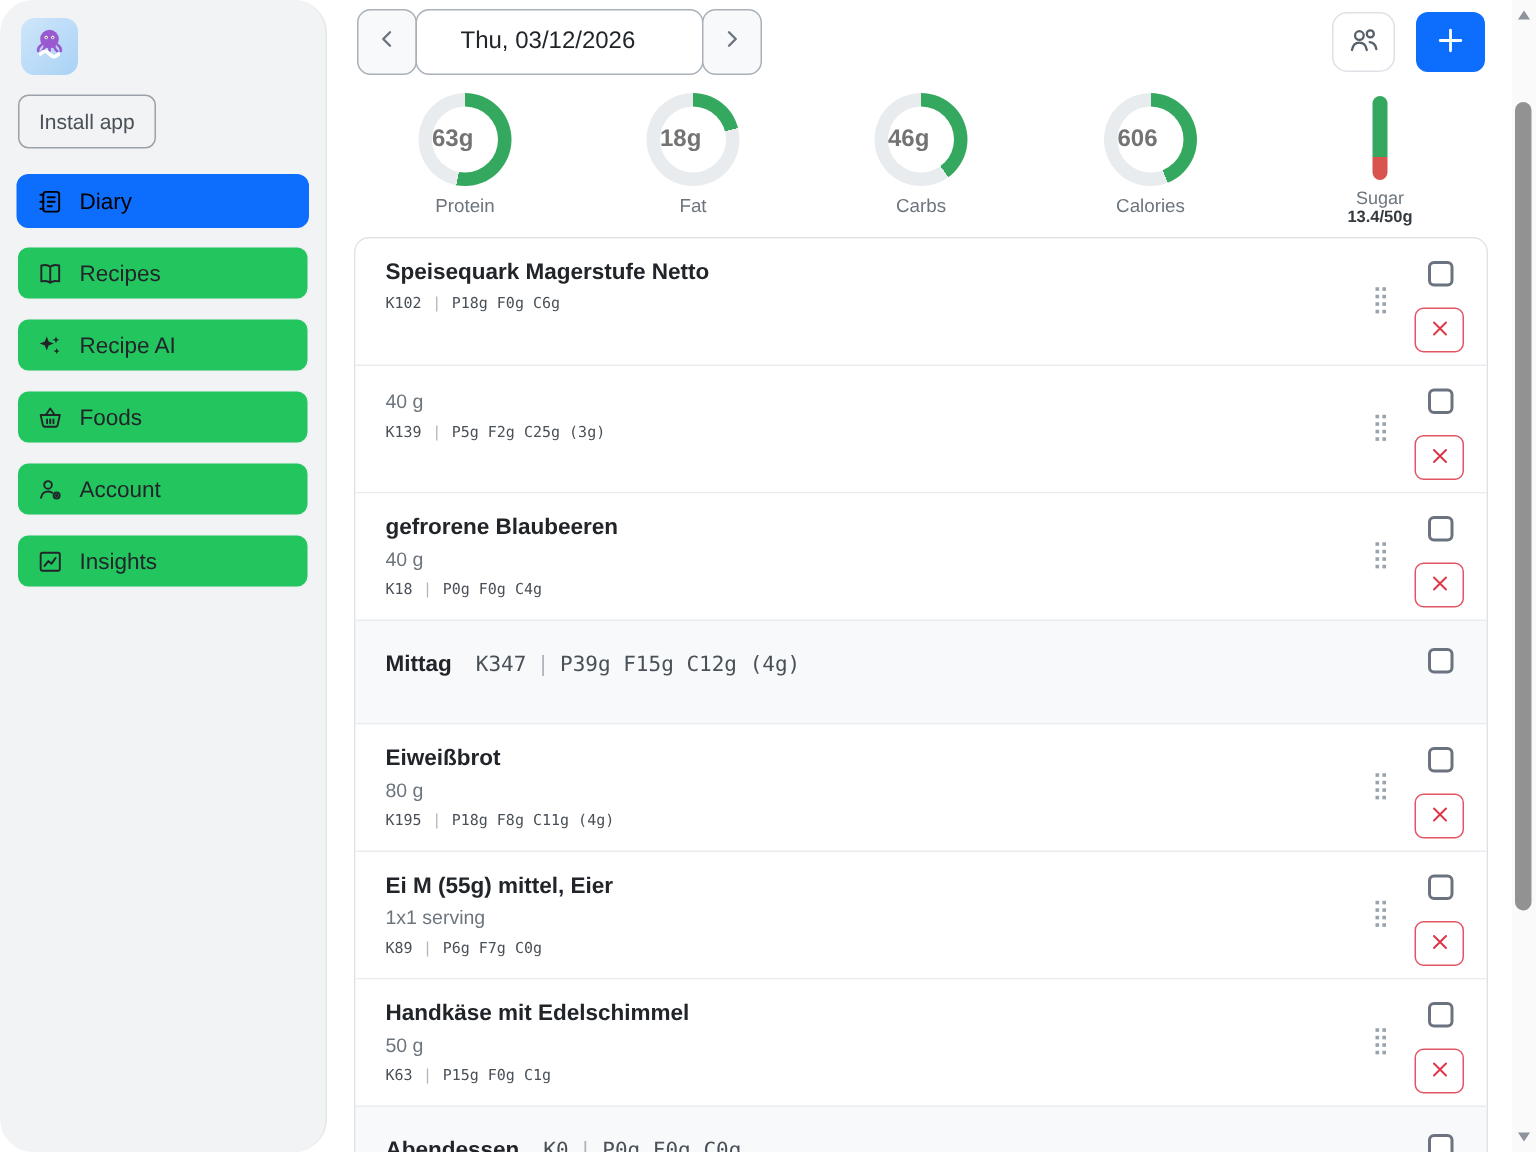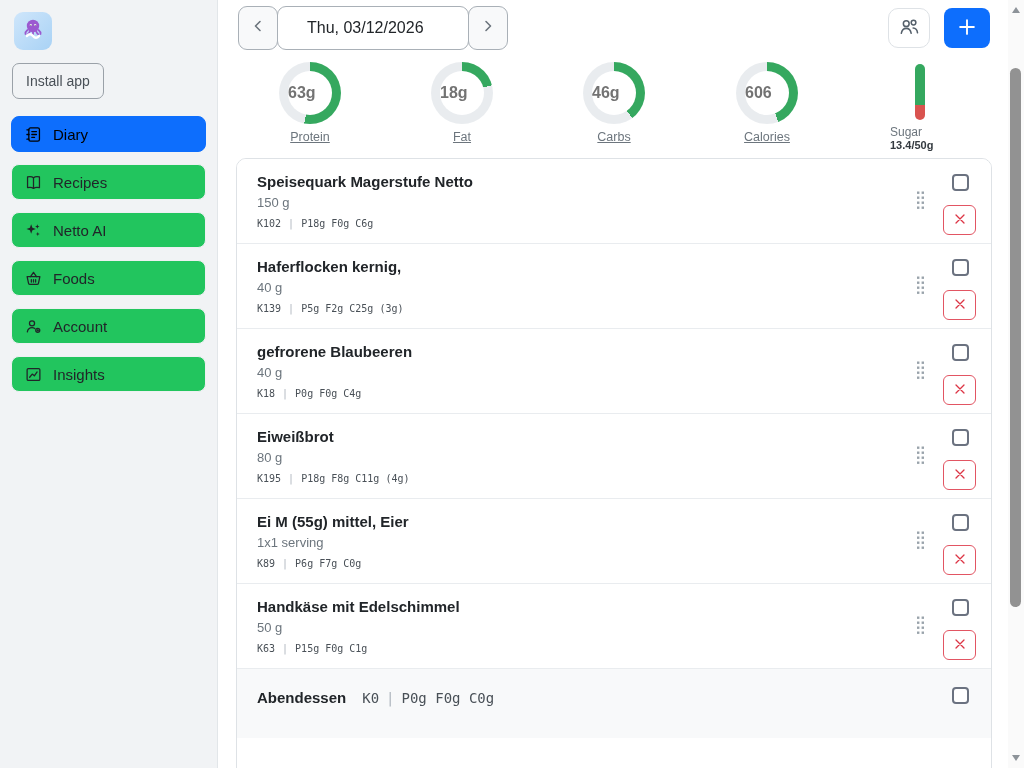--- a/index.html
+++ b/index.html
@@ -5,21 +5,21 @@
   * { margin:0; padding:0; box-sizing:border-box; }
   html,body { width:1024px; height:768px; overflow:hidden; }
   body { font-family:"Liberation Sans","DejaVu Sans",sans-serif; background:#fff; color:#212529; position:relative; }
 
   :root{
     --blue:#0d6efd; --green:#35a85f; --red:#dc3545; --sugar-red:#d9534f;
     --track:#e9ecef; --muted:#6c757d; --border:#dee2e6;
   }
 
   
-  .sidebar{ position:absolute; left:0; top:0; width:218px; height:768px; background:#f1f3f5; border-right:1px solid #e2e6e9; }
+  .sidebar{ position:absolute; left:0; top:0; width:218px; height:768px; background:#f1f3f5; border-right:1px solid #e2e6e9;border-radius:22px; }
   .logo{ position:absolute; left:14px; top:12px; width:38px; height:38px; border-radius:9px;
          background:linear-gradient(135deg,#cfe6fb,#a9d2f5); display:flex; align-items:center; justify-content:center; }
   .install-btn{ position:absolute; left:12px; top:63px; padding:9px 13px; border:1px solid #9aa1a8; border-radius:7px;
                 background:transparent; font-size:14px; color:#495057; cursor:pointer; font-family:inherit; }
   .nav{ position:absolute; left:0; top:116px; width:100%; }
   .nav-item{ display:flex; align-items:center; gap:11px; height:36px; margin:0 11px 12px 11px; padding:0 13px;
              border-radius:8px; background:#22c55e; border:1px solid #eef0f2; font-size:15px; color:#212529; cursor:pointer; }
   .nav-item.active{ background:var(--blue); border-color:var(--blue); color:#000000; }
   .nav-icon{ width:17px; height:17px; display:flex; align-items:center; justify-content:center; flex:0 0 auto; }
   .nav-icon svg{ width:17px; height:17px; }
@@ -41,23 +41,23 @@
   .add-btn{ width:46px; height:40px; border:none; border-radius:8px; background:var(--blue);
             display:flex; align-items:center; justify-content:center; cursor:pointer; }
 
   
   .summary{ position:absolute; left:0; top:62px; width:100%; height:92px; }
   .ring-box{ position:absolute; width:64px; text-align:center; }
   .ring{ width:62px; height:62px; margin:0 auto; border-radius:50%; position:relative;
          background:conic-gradient(var(--green) calc(var(--pct)*1%), var(--track) 0); }
   .ring-hole{ position:absolute; inset:9px; background:#fff; border-radius:50%;
               display:flex; align-items:center; justify-content:flex-start; font-size:16px; font-weight:700; color:#737373; }
-  .ring-label{ margin-top:6px; font-size:12.5px; color:var(--muted); white-space:nowrap;text-decoration:underline; }
-
-  .sugar-box{ position:absolute; left:671px; top:2px; width:60px; text-align:left; }
+  .ring-label{ margin-top:6px; font-size:12.5px; color:var(--muted); white-space:nowrap; }
+
+  .sugar-box{ position:absolute; left:671px; top:2px; width:60px; text-align:center; }
   .sugar-bar{ width:10px; height:56px; margin:0 auto; border-radius:6px; }
   .sugar-label{ margin-top:5px; font-size:12px; color:var(--muted); }
   .sugar-value{ font-size:11px; font-weight:700; color:#343a40; }
 
   
   .food-list{ position:absolute; left:17px; top:158px; width:756px; height:660px;
               border:1px solid var(--border); border-radius:10px; background:#fff; overflow:hidden; }
   .row{ position:relative; border-bottom:1px solid #e9ecef; }
   .row:last-child{ border-bottom:none; }
   .food-row{ height:85px; padding:13px 110px 11px 20px; background:#fff; }
@@ -123,21 +123,21 @@
   </div>
 
   <div class="nav-item">
     <span class="nav-icon">
           <svg viewBox="0 0 16 16" fill="currentColor">
             <path d="M5.8 2.2 7 5.4l3.2 1.2L7 7.8 5.8 11 4.6 7.8 1.4 6.6l3.2-1.2z"></path>
             <path d="M11.6 2.2l.6 1.5 1.5.6-1.5.6-.6 1.5-.6-1.5-1.5-.6 1.5-.6z"></path>
             <path d="M12 9.4l.55 1.35L13.9 11.3l-1.35.55L12 13.2l-.55-1.35-1.35-.55 1.35-.55z"></path>
           </svg>
         </span>
-    <span class="nav-label">Netto AI</span>
+    <span class="nav-label">Recipe AI</span>
   </div>
 
   <div class="nav-item">
     <span class="nav-icon">
           <svg viewBox="0 0 16 16" fill="none" stroke="currentColor" stroke-width="1.2" stroke-linecap="round" stroke-linejoin="round">
             <path d="M2 6.3h12l-1.3 6a1.6 1.6 0 0 1-1.6 1.3H4.9a1.6 1.6 0 0 1-1.6-1.3z"></path>
             <path d="M5.2 6.3 8 2.2l2.8 4.1"></path>
             <path d="M6 9v2.4M8 9v2.4M10 9v2.4"></path>
           </svg>
         </span>
@@ -249,21 +249,20 @@
     <div class="sugar-box">
       <div class="sugar-bar" id="sugar-bar" style="background: linear-gradient(rgb(53, 168, 95) 73%, rgb(217, 83, 79) 73%);"></div>
       <div class="sugar-label">Sugar</div>
       <div class="sugar-value">13.4/50g</div>
     </div>
   </div>
 
   <div class="food-list" id="food-list">
   <div class="row food-row">
     <div class="food-name">Speisequark Magerstufe Netto</div>
-    <div class="food-amount">150 g</div>
     <div class="food-stats">
       <span class="kcal">K102</span><span class="pipe">|</span><span class="macros">P18g F0g C6g</span>
     </div>
     <span class="drag-handle">
       <svg width="9" height="21" viewBox="0 0 9 21">
         <g fill="#9aa3ab">
           <rect x="1" y="1" width="2.4" height="2.4"></rect>
               <rect x="5.6" y="1" width="2.4" height="2.4"></rect>
           <rect x="1" y="6" width="2.4" height="2.4"></rect>
               <rect x="5.6" y="6" width="2.4" height="2.4"></rect>
@@ -278,21 +277,20 @@
     <button class="delete-btn">
       <span>
         <svg width="12" height="12" viewBox="0 0 12 12" stroke="#dc3545" stroke-width="1.3" stroke-linecap="round">
               <path d="M2 2l8 8M10 2l-8 8"></path>
             </svg>
       </span>
     </button>
   </div>
 
   <div class="row food-row">
-    <div class="food-name">Haferflocken kernig,</div>
     <div class="food-amount">40 g</div>
     <div class="food-stats">
       <span class="kcal">K139</span><span class="pipe">|</span><span class="macros">P5g F2g C25g (3g)</span>
     </div>
     <span class="drag-handle">
       <svg width="9" height="21" viewBox="0 0 9 21">
         <g fill="#9aa3ab">
           <rect x="1" y="1" width="2.4" height="2.4"></rect>
               <rect x="5.6" y="1" width="2.4" height="2.4"></rect>
           <rect x="1" y="6" width="2.4" height="2.4"></rect>
@@ -337,20 +335,24 @@
     <span class="checkbox"></span>
     <button class="delete-btn">
       <span>
         <svg width="12" height="12" viewBox="0 0 12 12" stroke="#dc3545" stroke-width="1.3" stroke-linecap="round">
               <path d="M2 2l8 8M10 2l-8 8"></path>
             </svg>
       </span>
     </button>
   </div>
 
+  <div class="row section-row">
+    <span class="section-name">Mittag</span><span class="section-stats"><span class="kcal">K347</span><span class="pipe">|</span><span class="macros">P39g F15g C12g (4g)</span></span>
+    <span class="checkbox"></span>
+  </div>
 
   <div class="row food-row">
     <div class="food-name">Eiweißbrot</div>
     <div class="food-amount">80 g</div>
     <div class="food-stats">
       <span class="kcal">K195</span><span class="pipe">|</span><span class="macros">P18g F8g C11g (4g)</span>
     </div>
     <span class="drag-handle">
       <svg width="9" height="21" viewBox="0 0 9 21">
         <g fill="#9aa3ab">

